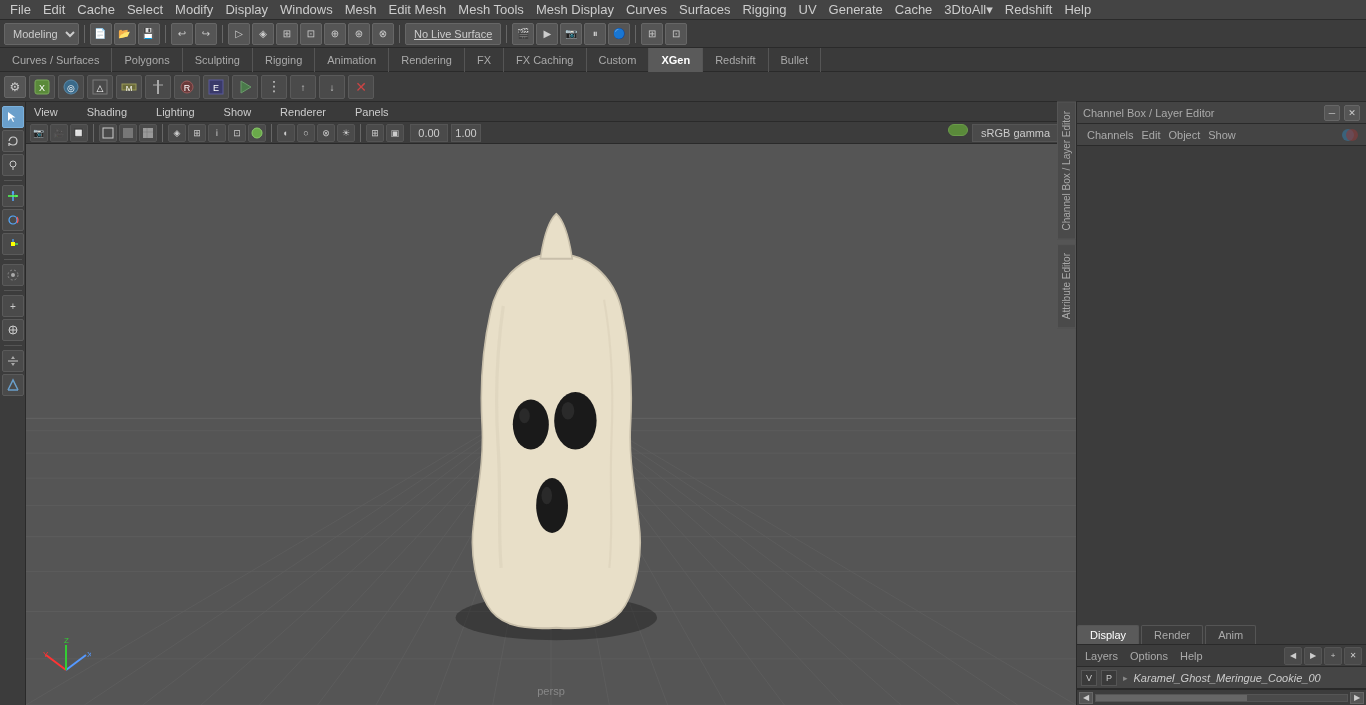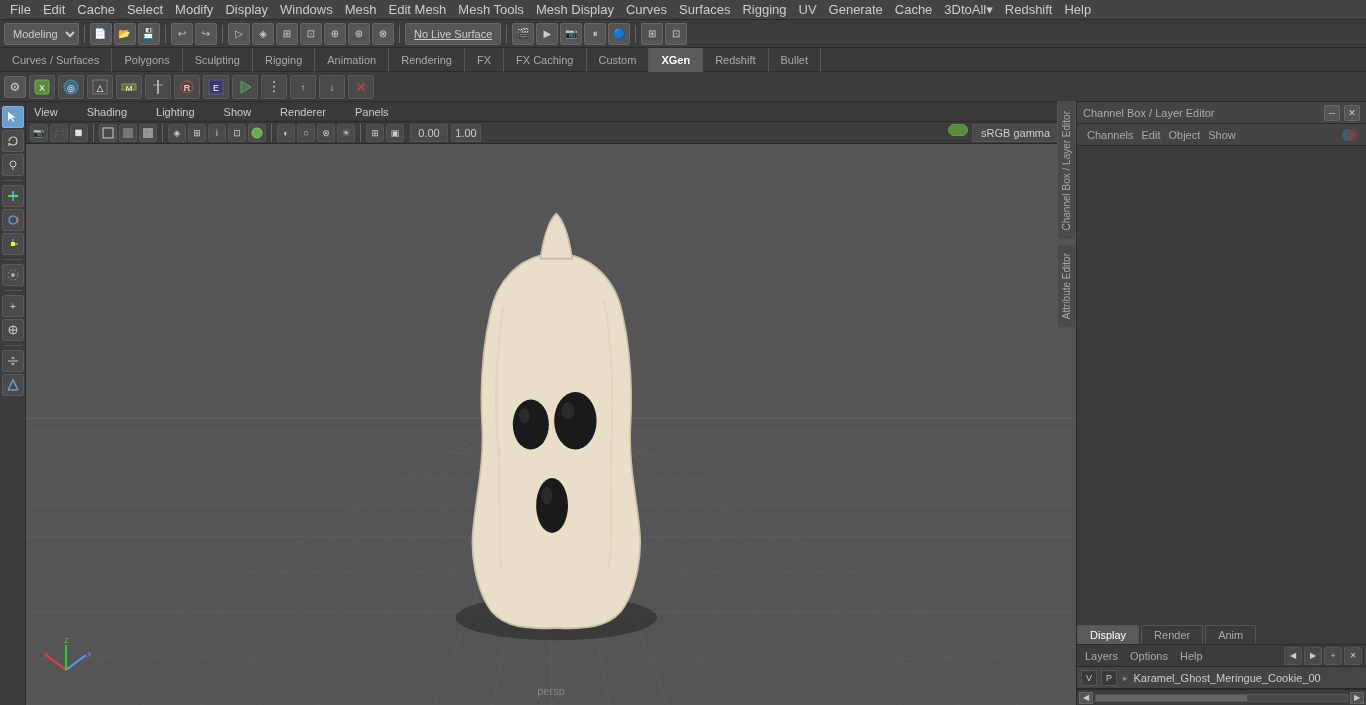--- a/index.html
+++ b/index.html
@@ -389,20 +389,21 @@
       color: #ccc;
       cursor: pointer;
     }
     .layer-name {
       flex: 1;
       font-size: 11px;
       color: #ccc;
       white-space: nowrap;
       overflow: hidden;
       text-overflow: ellipsis;
+      font-style: italic;
     }
 
     .frame-input {
       width: 40px;
       height: 18px;
       background: #4a4a4a;
       border: 1px solid #555;
       color: #ccc;
       font-size: 11px;
       text-align: center;

